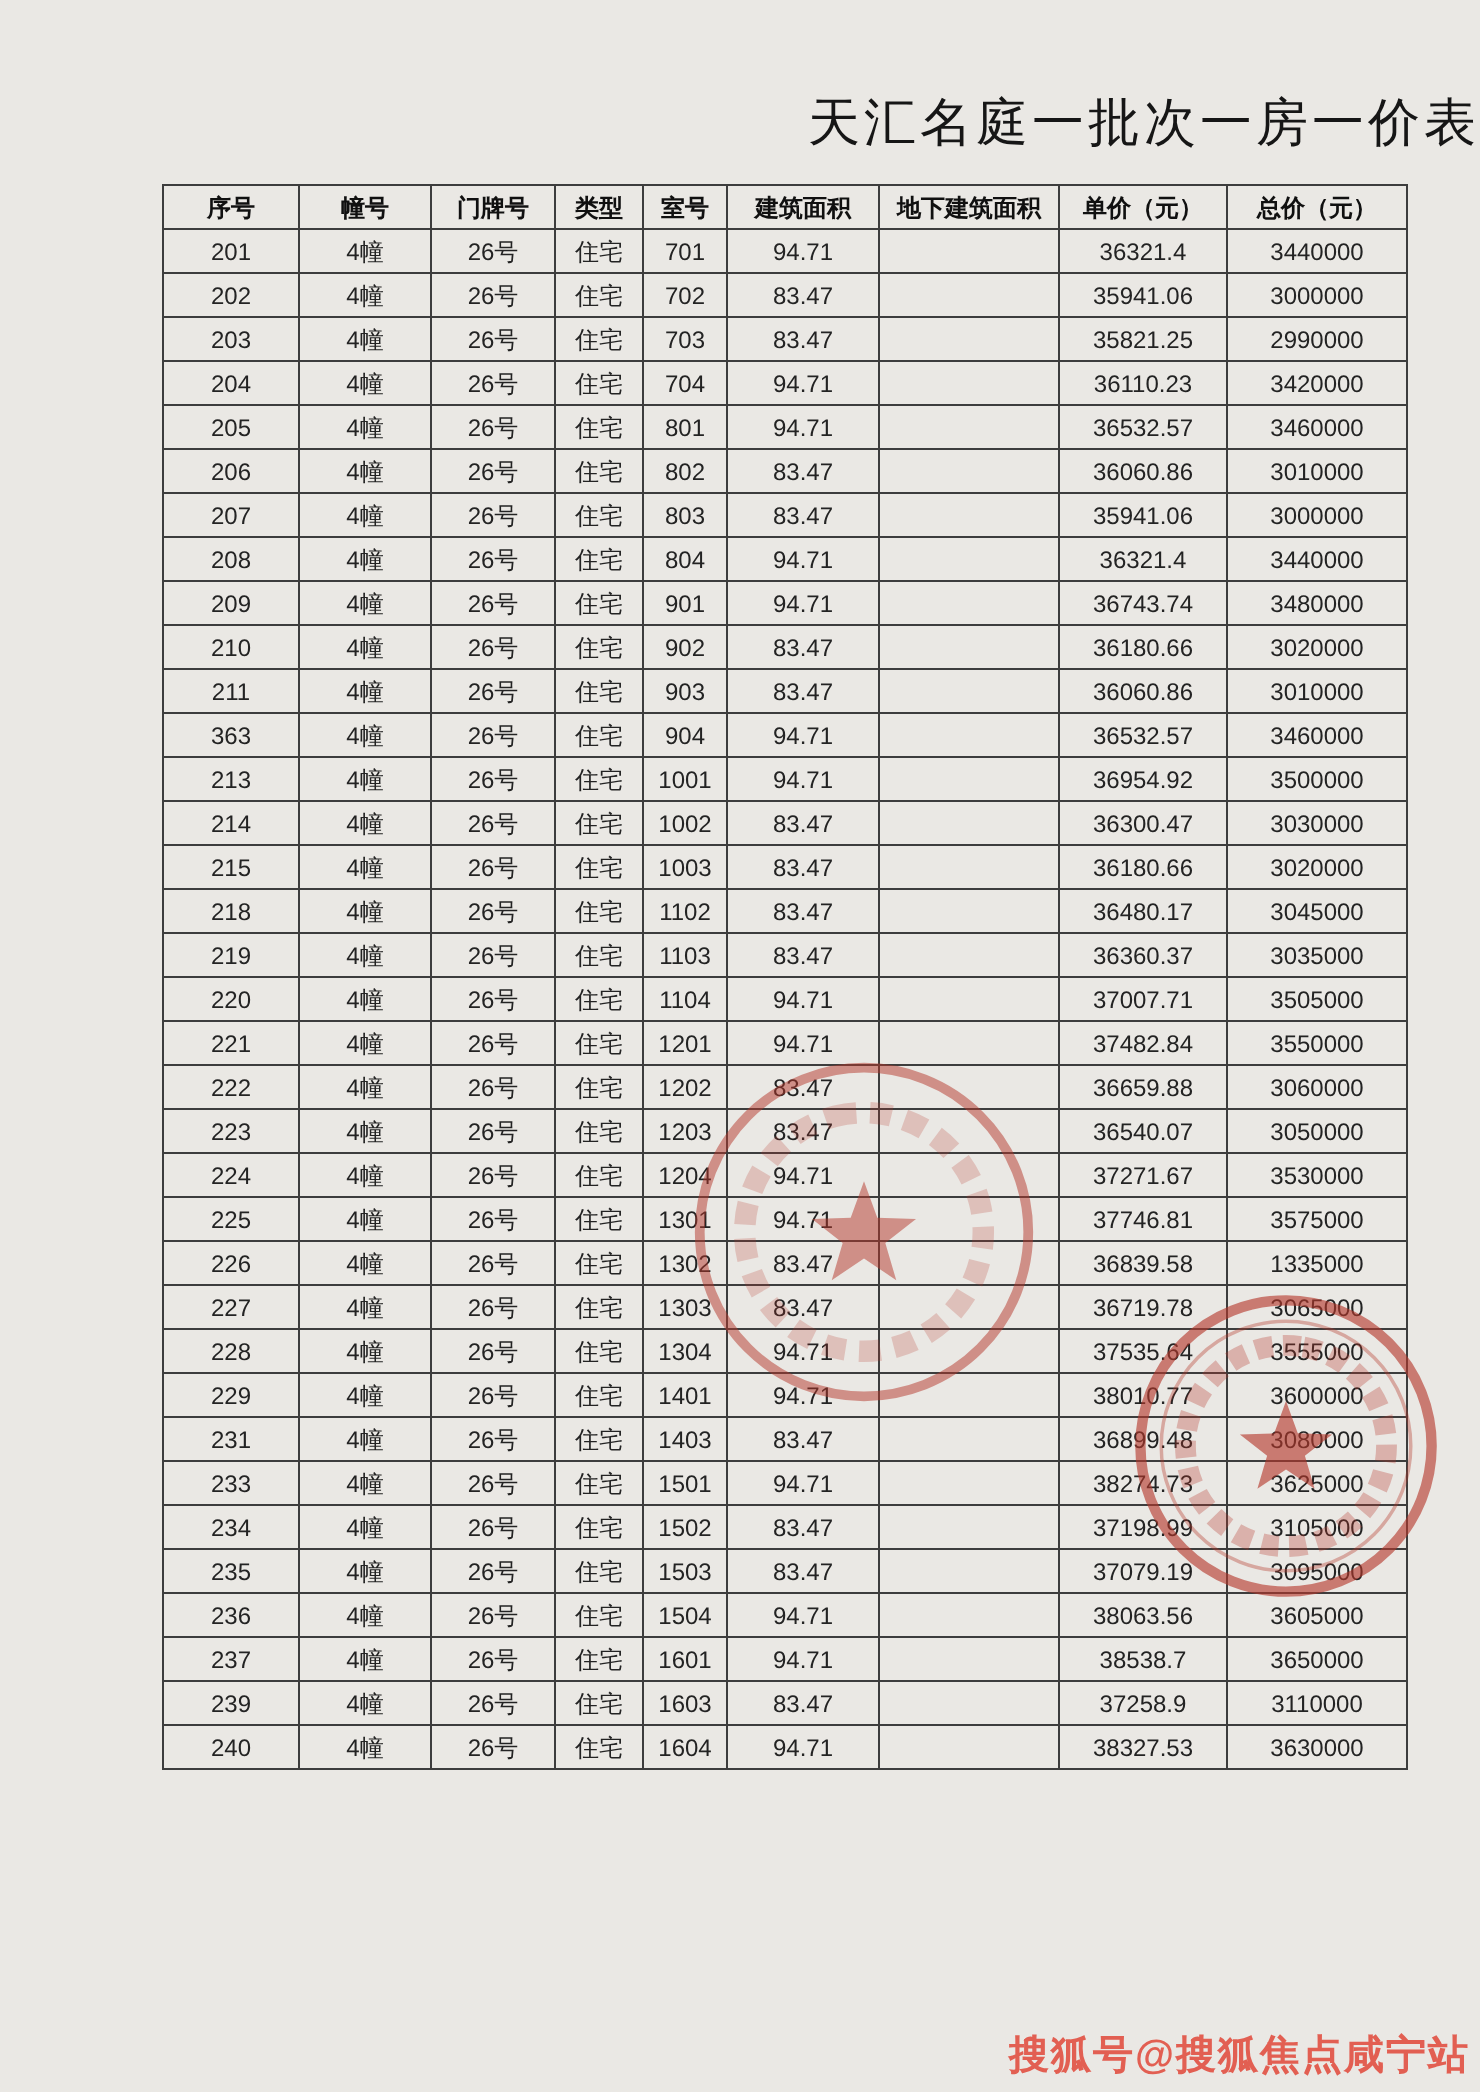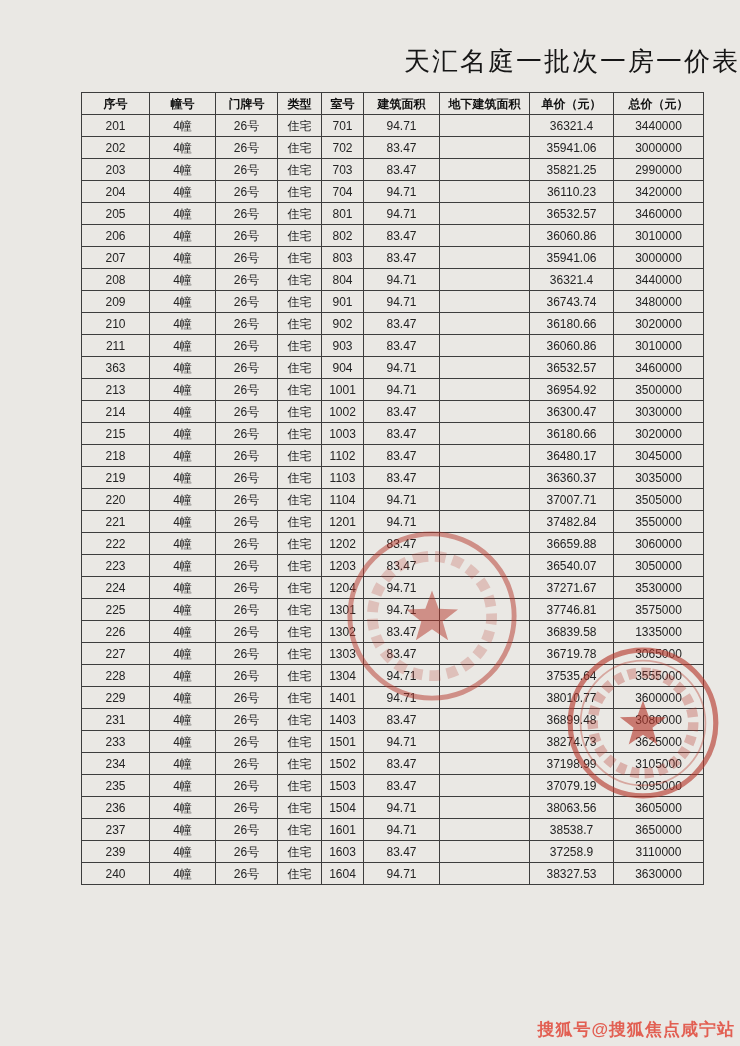--- a/index.html
+++ b/index.html
@@ -31,21 +31,21 @@
   }
   col.c-xh{width:68px}col.c-zh{width:66px}col.c-mph{width:62px}
   col.c-lx{width:44px}col.c-sh{width:42px}col.c-jzmj{width:76px}
   col.c-dxjz{width:90px}col.c-dj{width:84px}col.c-zj{width:90px}
   .stamp{position:absolute;pointer-events:none;}
   .stamp-1{left:344px;top:528px;width:176px;height:176px;opacity:.5;}
   .stamp-2{left:565px;top:645px;width:156px;height:156px;opacity:.62;}
   .stamp svg{width:100%;height:100%;}
   .watermark{
     position:absolute;right:5px;bottom:5px;
-    font-size:17px;font-weight:bold;color:var(--watermark-red,#e2584b);
+    font-size:20px;font-weight:bold;color:var(--watermark-red,#e2584b);
     letter-spacing:1px;opacity:.95;text-align:center;
   }
 </style>
 </head>
 <body>
 
 <div class="page-title">天汇名庭一批次一房一价表</div>
 
 <table class="price-table">
   <colgroup>

